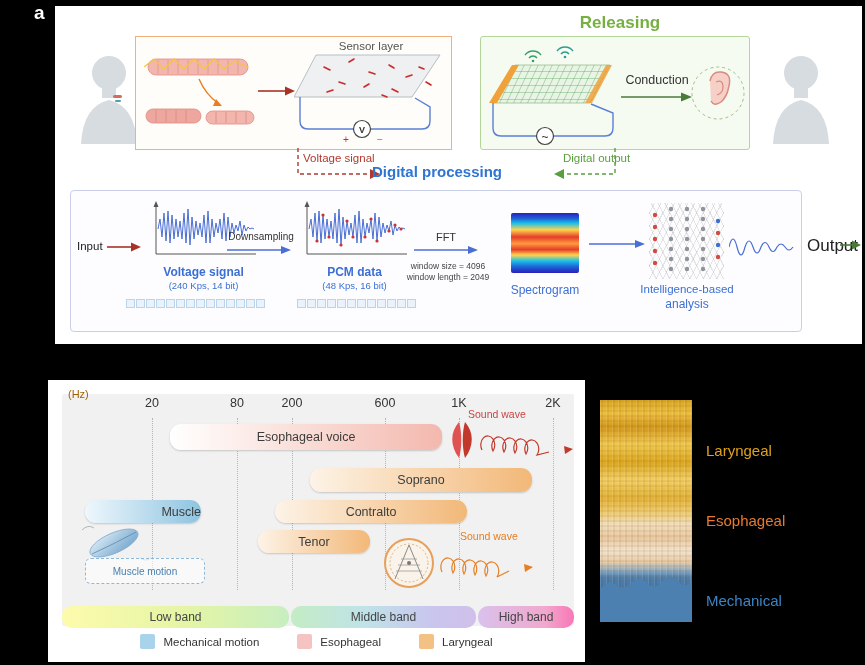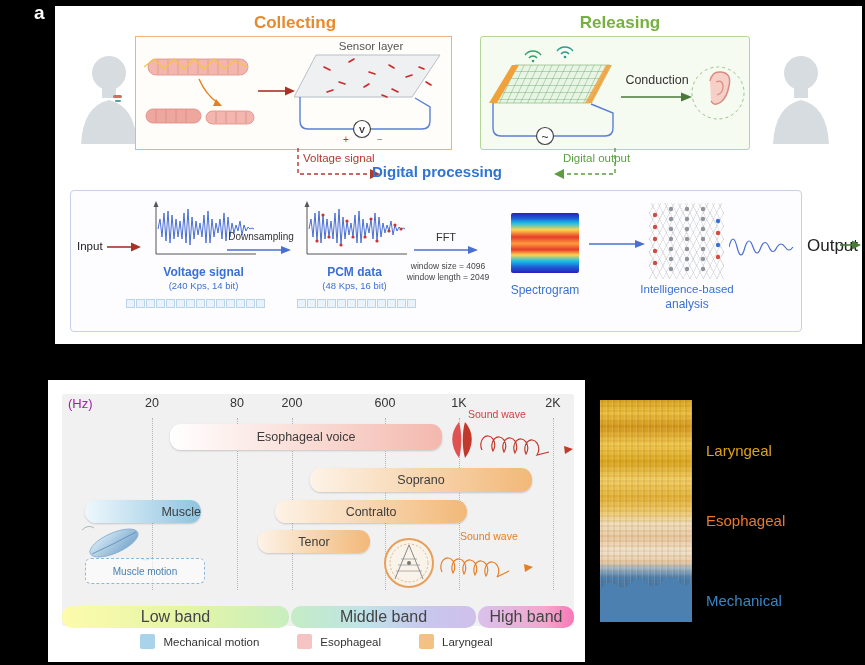--- a/index.html
+++ b/index.html
@@ -24,21 +24,21 @@
       linear-gradient(180deg,#2a1fb8 0%,#1e5fd6 9%,#19c0e8 17%,#ffd34d 28%,#e53d2a 40%,#ff9a3d 51%,#e53d2a 61%,#ffd34d 70%,#19c0e8 80%,#1e5fd6 90%,#2a1fb8 100%);}
   .chart-panel{position:absolute;left:48px;top:380px;width:537px;height:282px;background:#ffffff;}
   .plot{position:absolute;left:14px;top:14px;width:512px;height:232px;background:#f1f1f1;border-radius:2px;}
   .tick{position:absolute;font-size:12.5px;color:#333;width:40px;text-align:center;top:16px;}
   .grid{position:absolute;width:0;border-left:1px dotted #b5b5b5;top:38px;height:172px;}
   .bar{position:absolute;border-radius:11px;display:flex;align-items:center;justify-content:center;
        font-size:12.5px;color:#3c3c3c;box-shadow:0 1px 2px rgba(0,0,0,.18);}
   .bar-eso{background:linear-gradient(90deg,#ffffff,#f9d9d2 55%,#f3b8ae);}
   .bar-lar{background:linear-gradient(90deg,#fdf3e7,#f2b878);}
   .bar-mus{background:linear-gradient(90deg,#eef7fc,#8ec4e0);justify-content:flex-end;}
-  .bandbar{position:absolute;height:22px;display:flex;align-items:center;justify-content:center;font-size:16px;color:#444;border-radius:10px;}
+  .bandbar{position:absolute;height:22px;display:flex;align-items:center;justify-content:center;font-size:12px;color:#444;border-radius:10px;}
   .band-low{background:linear-gradient(90deg,#fdfbac,#e4f5a5 55%,#c8eec0);}
   .band-mid{background:linear-gradient(90deg,#c4ecc4,#bfe3e8 40%,#c9c6ee 75%,#cfc0ea);}
   .band-high{background:linear-gradient(90deg,#d9c2ec,#f2a7ce 70%,#f977b6);}
   .legend{position:absolute;left:0;right:0;top:250px;display:flex;justify-content:center;gap:38px;font-size:11.5px;color:#333;align-items:center;}
   .legend .sw{width:15px;height:15px;border-radius:2px;display:inline-block;margin-right:8px;vertical-align:middle;}
   .sw-mech{background:#a9d3ea;}
   .sw-eso{background:#f6c3c3;}
   .sw-lar{background:#f3c183;}
   .legend .item{display:flex;align-items:center;}
   .spectro{position:absolute;left:600px;top:400px;width:92px;height:222px;overflow:hidden;background:
@@ -56,21 +56,20 @@
 </style>
 </head>
 <body>
 
 <div class="canvas">
 
   <div class="fig-label">a</div>
 
   <div class="panel-top">
 
-    <div class="lbl ctr c-title" style="left:170px;top:7px;width:140px;">Collecting</div>
     <div class="lbl ctr r-title" style="left:495px;top:7px;width:140px;">Releasing</div>
 
     <svg class="abs" style="left:22px;top:48px;" width="60" height="90" viewBox="0 0 60 90">
       <circle cx="32" cy="19" r="17" fill="#d7dce1"></circle>
       <rect x="25" y="32" width="14" height="12" fill="#d7dce1"></rect>
       <path d="M4,90 Q6,52 32,46 Q58,52 60,90 Z" fill="#d7dce1"></path>
       <rect x="36" y="41" width="9" height="3" rx="1.5" fill="#d66a5e"></rect>
       <rect x="38" y="46" width="6" height="2" rx="1" fill="#49a6a0"></rect>
     </svg>
 
@@ -337,21 +336,21 @@
     <div class="lbl" style="left:752px;top:230px;font-size:17px;color:#222;">Output</div>
     <svg class="abs" style="left:785px;top:233px;" width="21" height="12" viewBox="0 0 21 12">
       <line x1="0" y1="6" x2="12" y2="6" stroke="#4a7a3a" stroke-width="1.6"></line>
       <polygon points="12,1.5 21,6 12,10.5" fill="#4a7a3a"></polygon>
     </svg>
   </div>
 
   <div class="chart-panel">
     <div class="plot"></div>
 
-    <div class="lbl" style="left:20px;top:16px;font-size:13px;color:#a21caf;">(Hz)</div>
+    <div class="lbl" style="left:20px;top:8px;font-size:11px;color:#a16207;">(Hz)</div>
     <div class="tick" style="left:84px;">20</div>
     <div class="tick" style="left:169px;">80</div>
     <div class="tick" style="left:224px;">200</div>
     <div class="tick" style="left:317px;">600</div>
     <div class="tick" style="left:391px;">1K</div>
     <div class="tick" style="left:485px;">2K</div>
 
     <div class="grid" style="left:104px;"></div>
     <div class="grid" style="left:189px;"></div>
     <div class="grid" style="left:244px;"></div>

